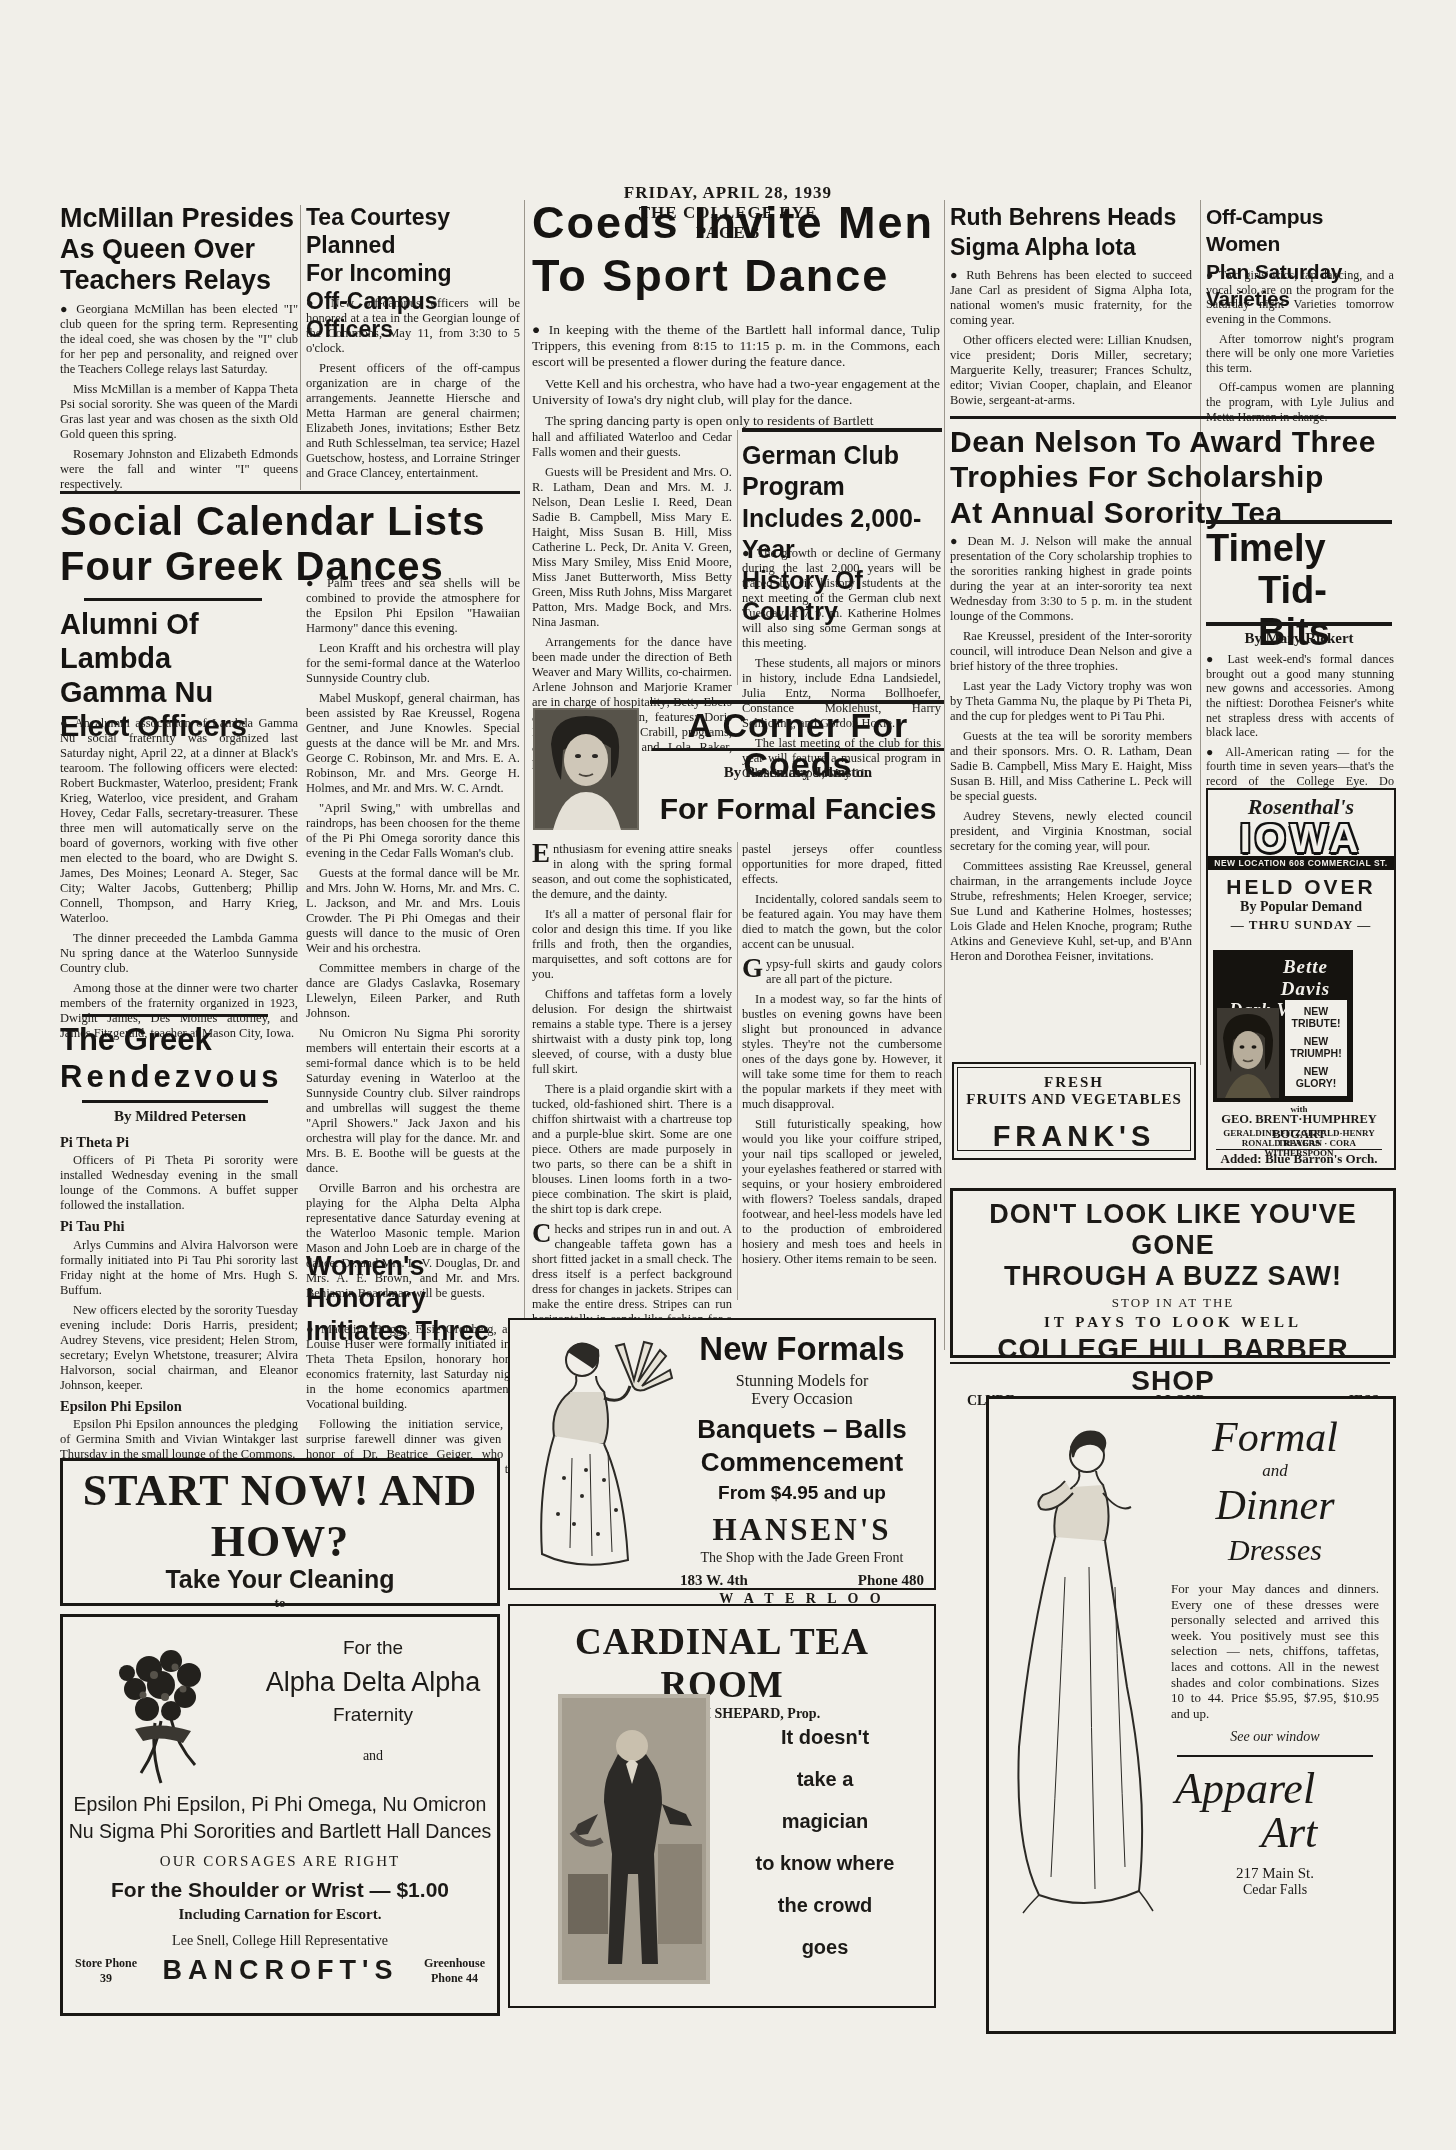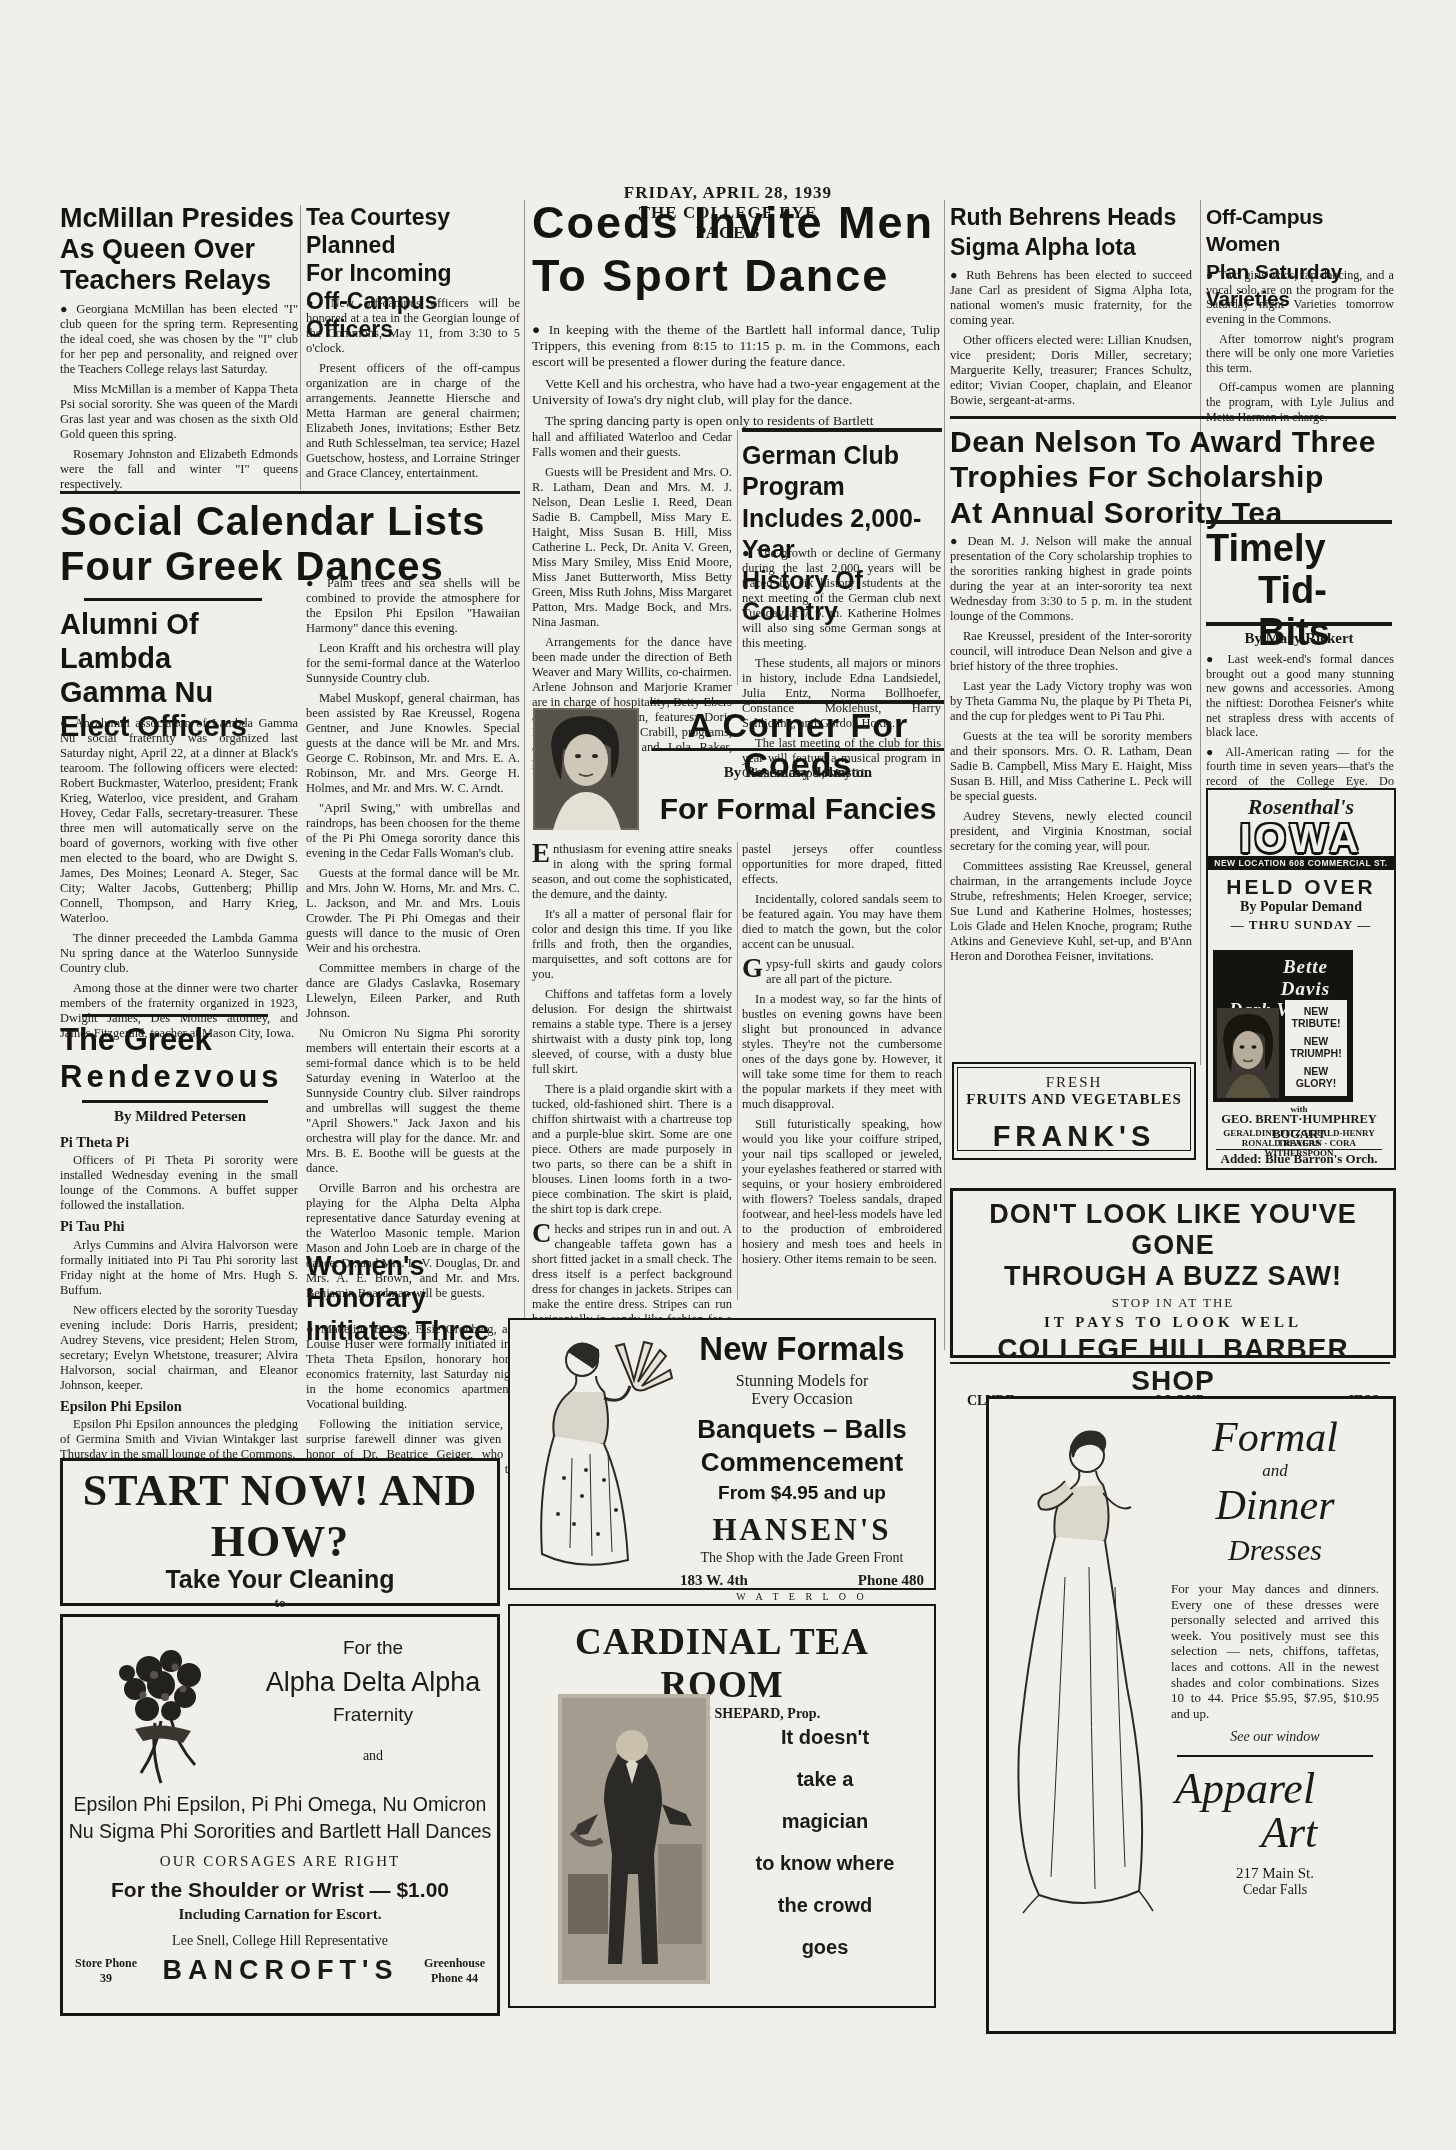--- a/index.html
+++ b/index.html
@@ -198,21 +198,21 @@
       <div class="c" style="font-size:16px;">Every Occasion</div>
       <div class="hl c" style="font-size:26px;margin-top:6px;">Banquets – Balls</div>
       <div class="hl c" style="font-size:26px;margin-top:2px;">Commencement</div>
       <div class="hl c" style="font-size:19px;margin-top:4px;font-weight:600;">From $4.95 and up</div>
       <div class="c" style="font-size:31px;font-weight:700;letter-spacing:3px;margin-top:8px;">HANSEN'S</div>
       <div class="c" style="font-size:14px;margin-top:2px;">The Shop with the Jade Green Front</div>
       <div style="display:flex;justify-content:space-between;font-size:15px;font-weight:700;margin-top:6px;">
         <span>183 W. 4th</span>
         <span>Phone 480</span>
       </div>
-      <div class="c" style="font-size:10px;font-weight:400;letter-spacing:4px;margin-top:2px;">W A T E R L O O</div>
+      <div class="c" style="font-size:14px;font-weight:700;letter-spacing:4px;margin-top:2px;">W A T E R L O O</div>
     </div>
   </div>
 
   <div class="abs box2" style="left:508px;top:1604px;width:424px;height:400px;">
     <div class="c" style="font-size:37px;font-weight:700;margin-top:14px;letter-spacing:1px;">CARDINAL TEA ROOM</div>
     <div class="c" style="font-size:14px;font-weight:700;">MRS. SARAH SHEPARD, Prop.</div>
     <div class="abs" style="left:48px;top:88px;width:152px;height:290px;">
       <svg width="152" height="290" viewBox="0 0 152 290">
         <rect width="152" height="290" fill="#b9b3a6"></rect>
         <rect x="4" y="4" width="144" height="282" fill="#a49d8f"></rect>
@@ -309,21 +309,21 @@
     <div class="abs c" style="left:0;top:314px;width:182px;font-size:9px;font-weight:700;">with</div>
     <div class="abs c" style="left:0;top:322px;width:182px;font-size:12.5px;font-weight:700;">GEO. BRENT·HUMPHREY BOGART</div>
     <div class="abs c" style="left:0;top:338px;width:182px;font-size:9px;font-weight:700;">GERALDINE FITZGERALD·HENRY TRAVERS</div>
     <div class="abs c" style="left:0;top:348px;width:182px;font-size:9px;font-weight:700;">RONALD REAGAN · CORA WITHERSPOON</div>
     <div class="abs rule" style="left:8px;top:359px;width:166px;height:1px;"></div>
     <div class="abs c" style="left:0;top:361px;width:182px;font-size:13px;font-weight:700;">Added:  Blue  Barron's  Orch.</div>
   </div>
 
   <div class="abs" style="left:952px;top:1062px;width:240px;height:94px;border:2px solid #191713;">
     <div style="border:1px solid #191713;margin:3px;height:82px;text-align:center;">
-      <div style="font-size:15px;font-weight:400;letter-spacing:2px;margin-top:6px;">FRESH</div>
+      <div style="font-size:15px;font-weight:700;letter-spacing:2px;margin-top:6px;">FRESH</div>
       <div style="font-size:15px;font-weight:700;letter-spacing:1px;">FRUITS AND VEGETABLES</div>
       <div class="sans" style="font-size:29px;font-weight:700;letter-spacing:5px;margin-top:12px;">FRANK'S</div>
     </div>
   </div>
 
   <div class="abs box" style="left:950px;top:1188px;width:440px;height:164px;text-align:center;">
     <div class="sans" style="font-size:27px;font-weight:700;margin-top:8px;letter-spacing:1px;">DON'T LOOK LIKE YOU'VE GONE</div>
     <div class="sans" style="font-size:27px;font-weight:700;letter-spacing:1px;">THROUGH A BUZZ SAW!</div>
     <div style="font-size:13px;letter-spacing:2px;margin-top:3px;">STOP IN AT THE</div>
     <div style="font-size:15px;font-weight:700;letter-spacing:4px;margin-top:3px;">IT PAYS TO LOOK WELL</div>

